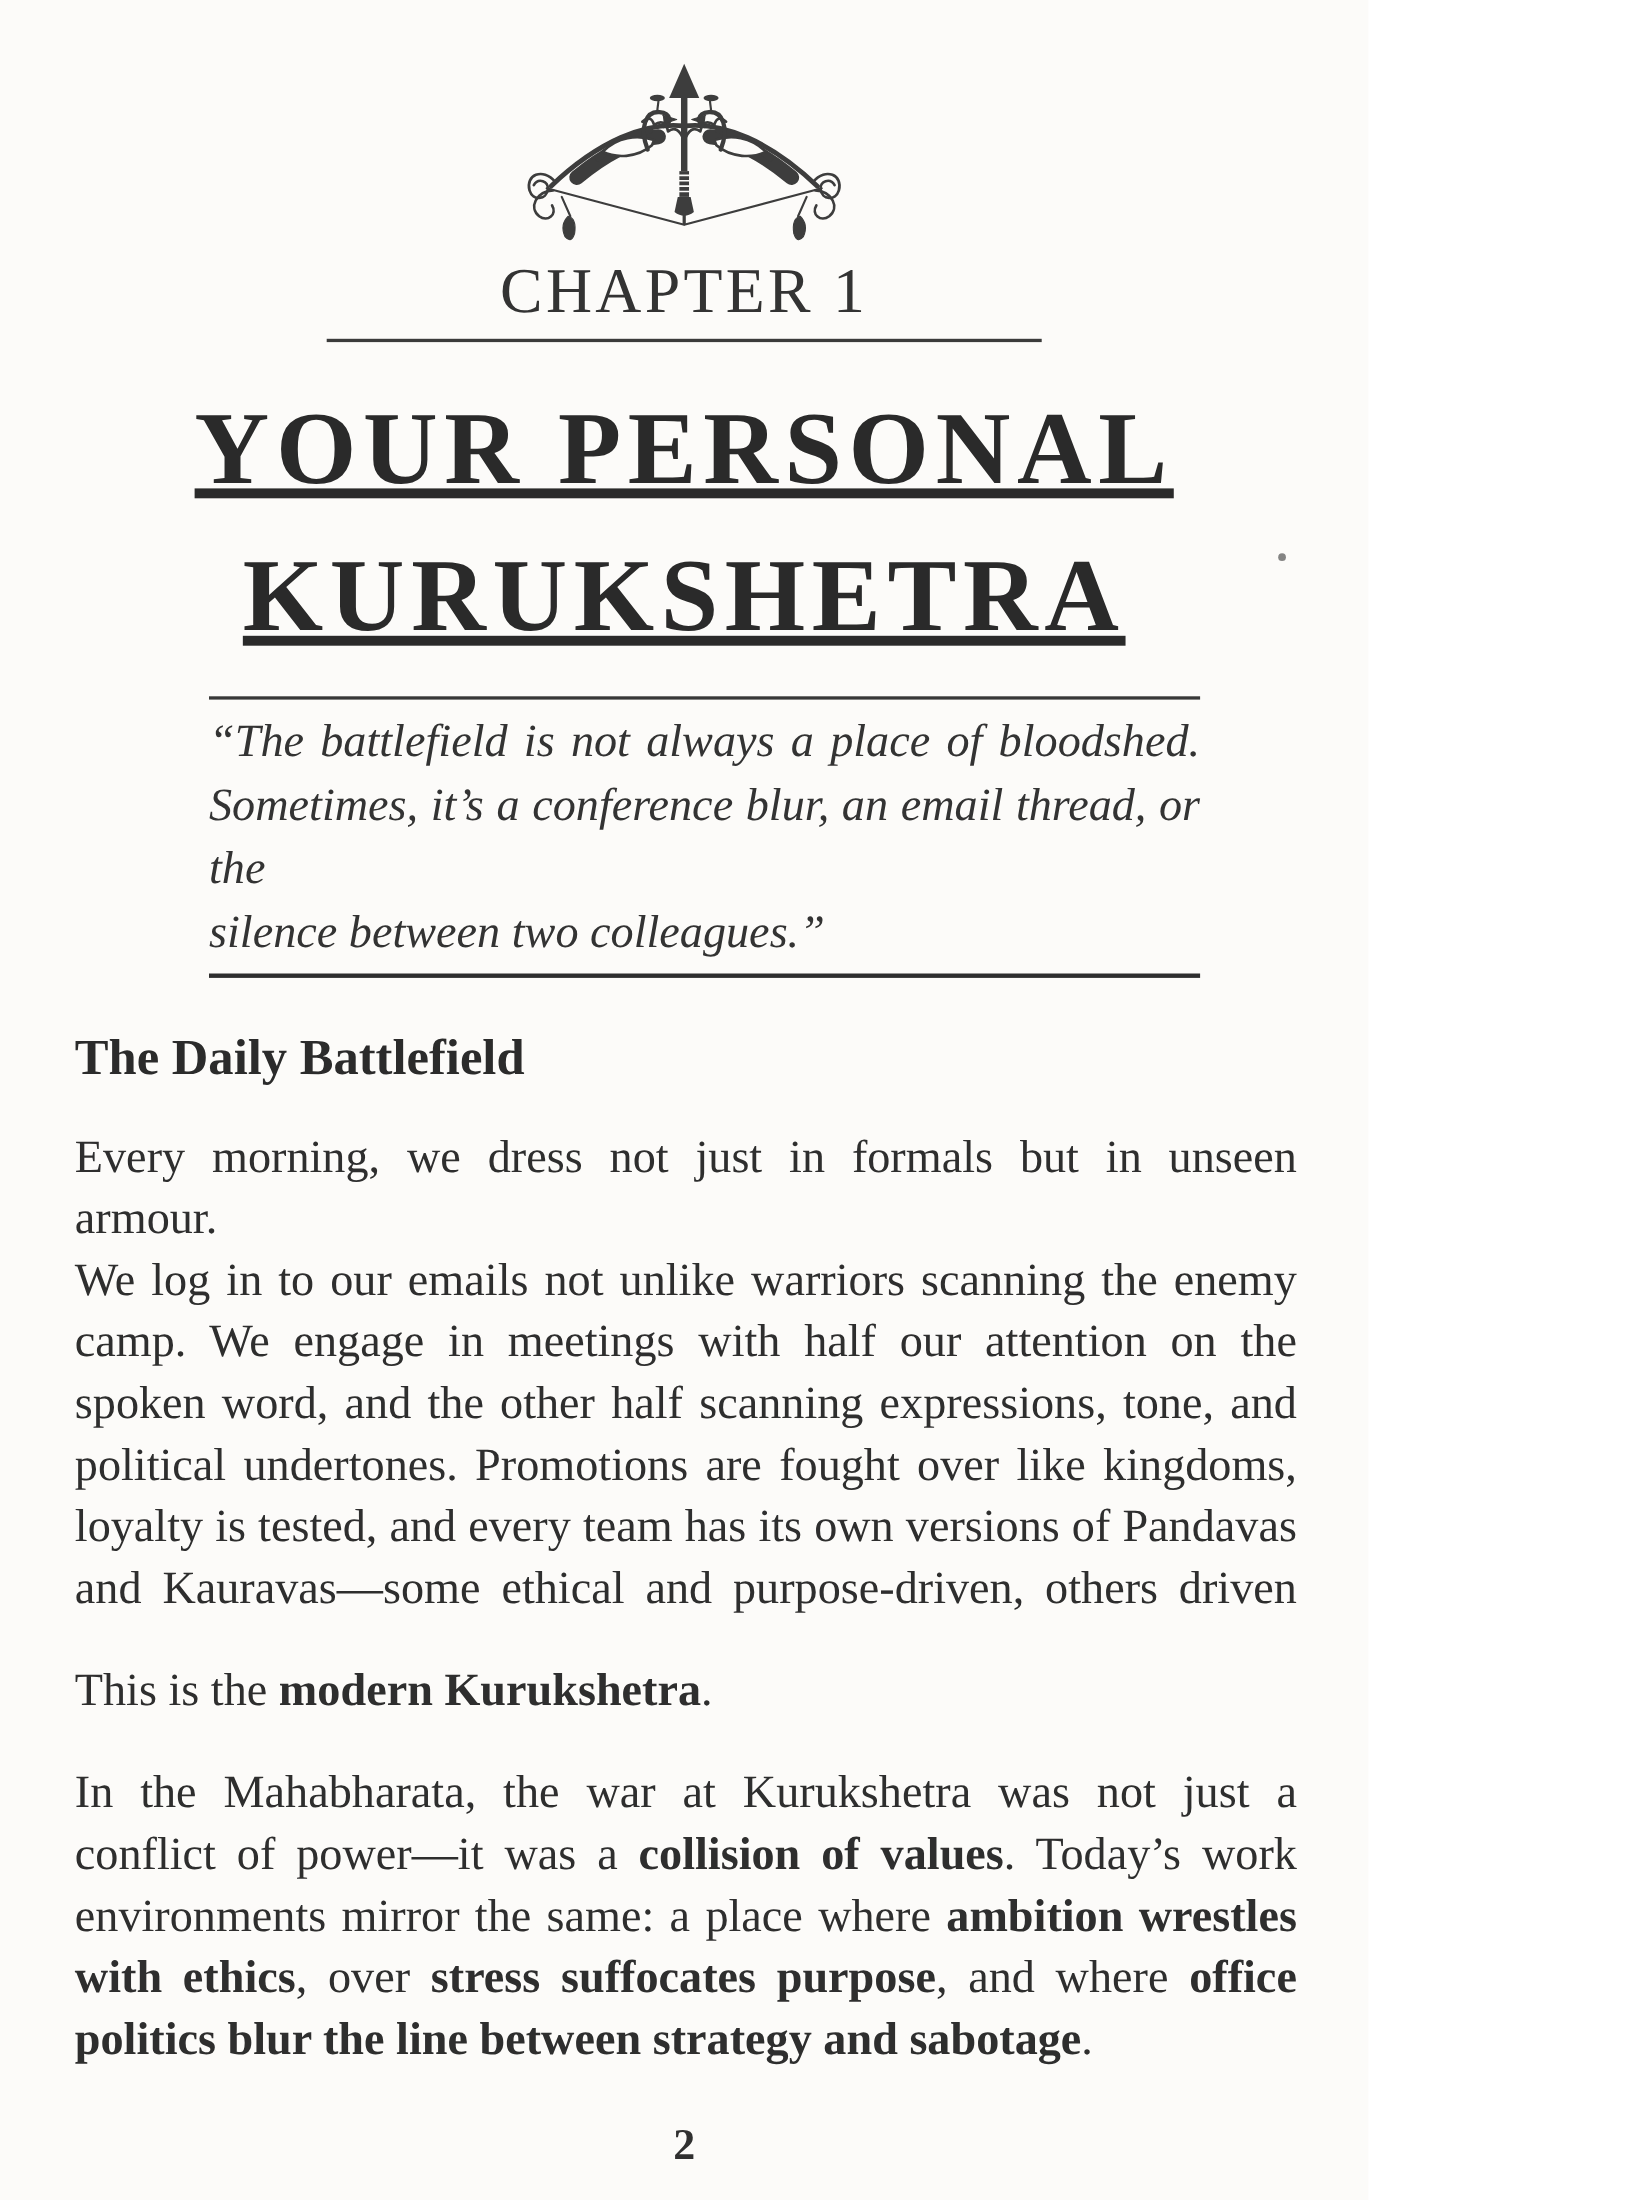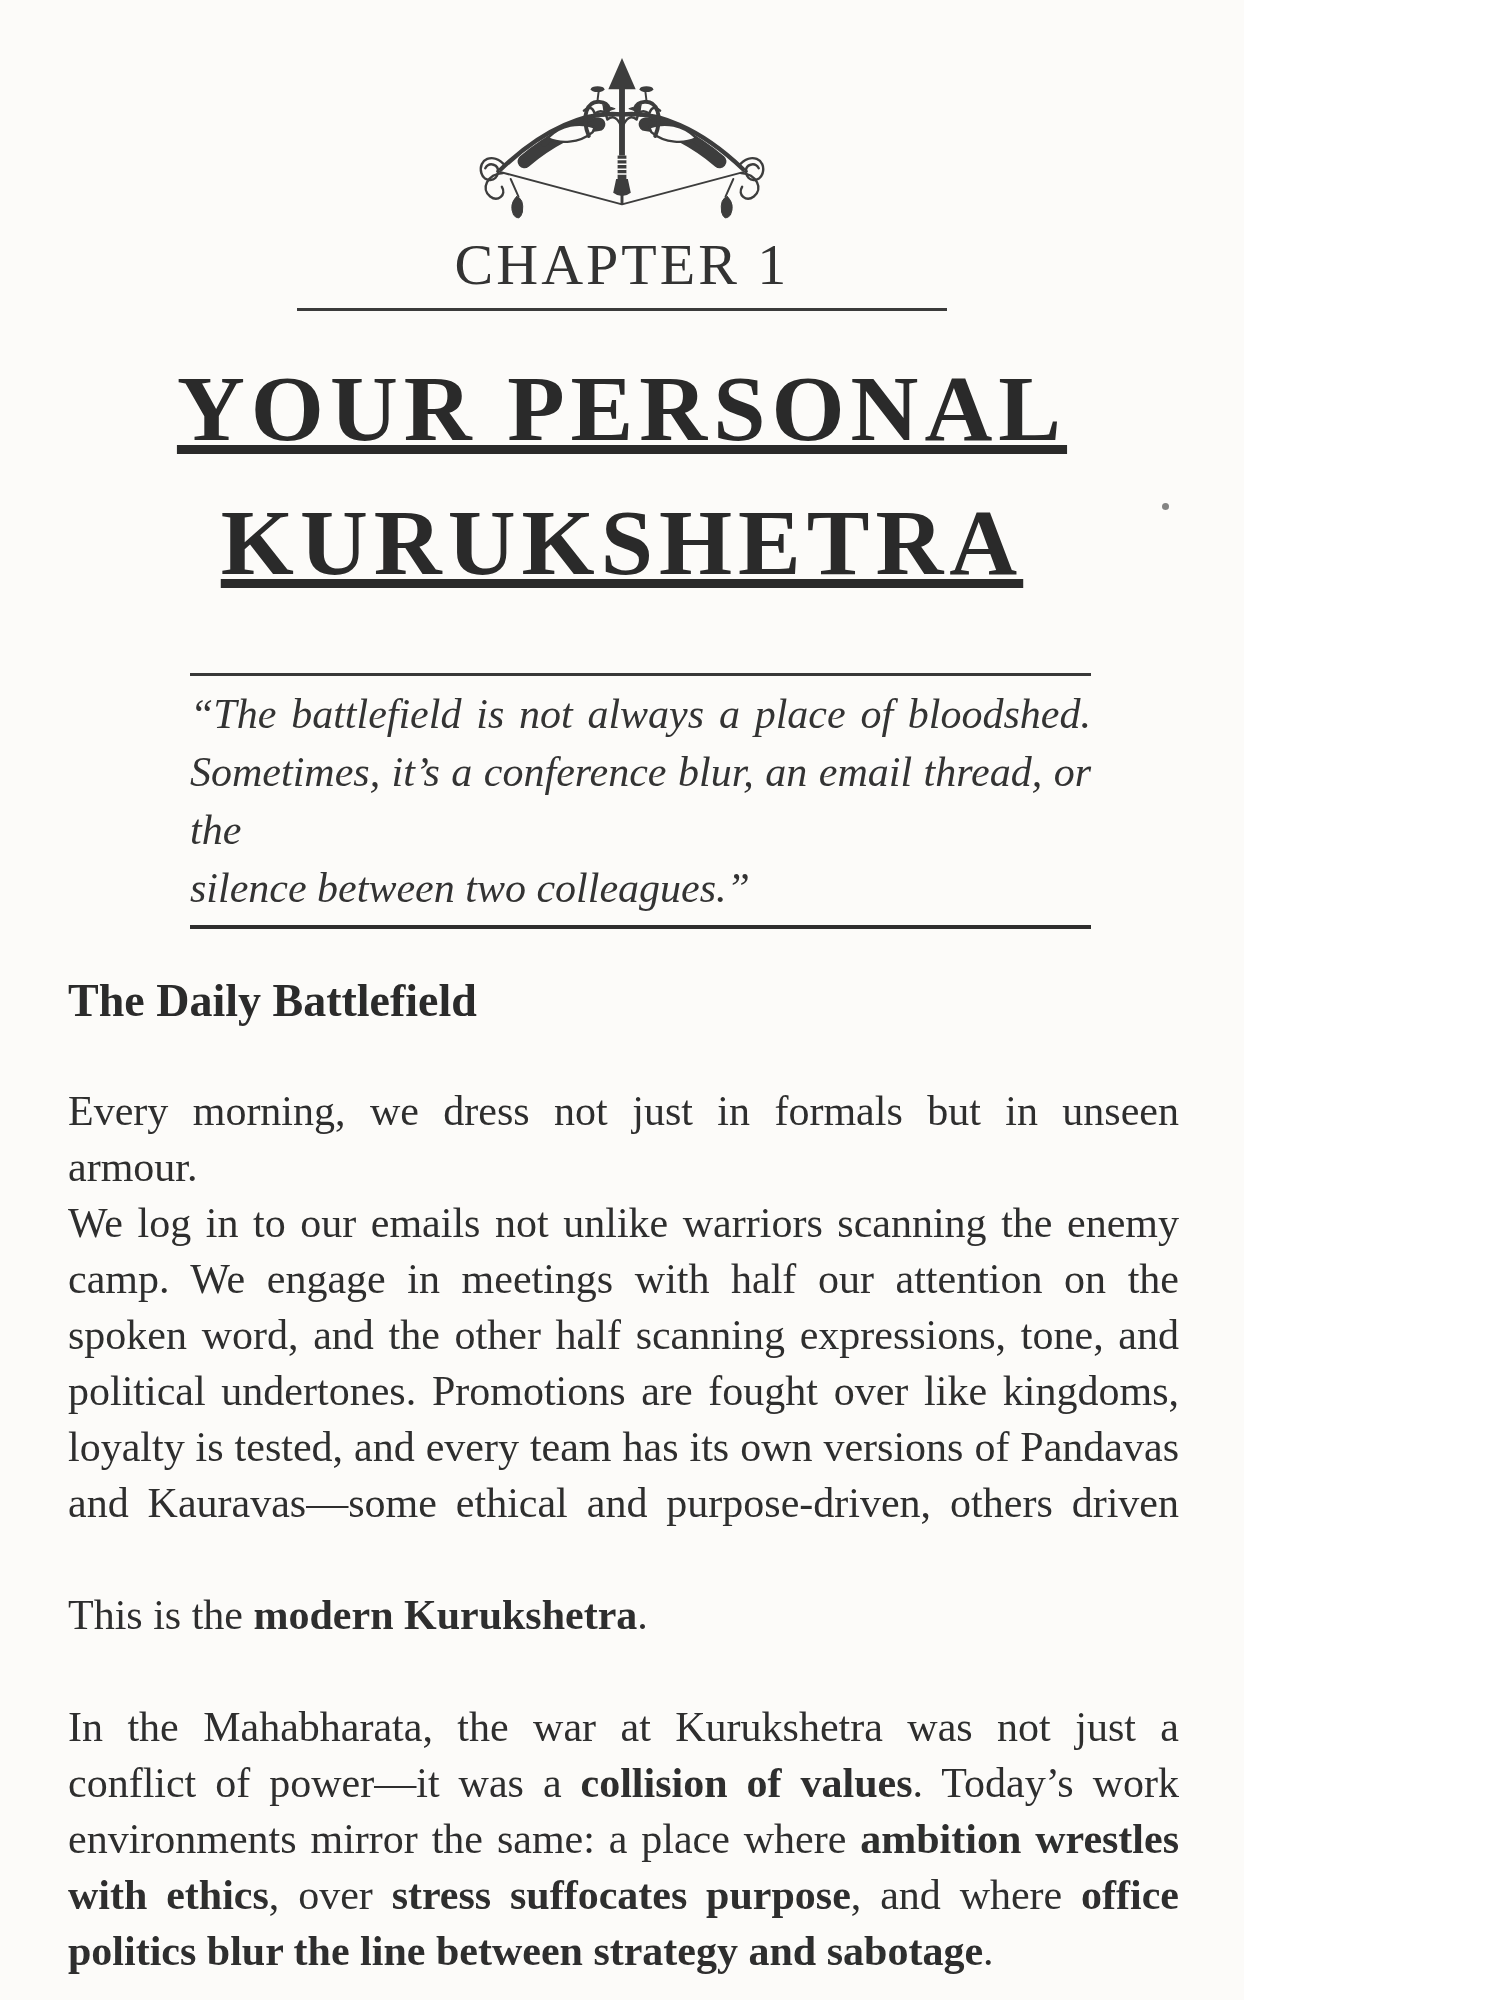--- a/index.html
+++ b/index.html
@@ -37,39 +37,39 @@
     text-align: center;
     font-size: 94px;
     line-height: 134px;
     font-weight: bold;
     letter-spacing: 6px;
     color: #2a2a2a;
   }
   .title .title-line { display: block; text-decoration: underline; }
   .content { padding: 0 65px 0 68px; }
   .quote {
-    margin: 64px 88px 0 122px;
+    margin: 24px 88px 0 122px;
     border-top: 3px solid #383838;
     border-bottom: 4px solid #2e2e2e;
     padding: 9px 0 8px;
   }
   .quote .jline {
     font-style: italic;
     font-size: 42px;
     line-height: 58px;
     color: #333;
   }
   .heading {
     margin: 46px 0 0;
     font-size: 46px;
     line-height: 52px;
     font-weight: bold;
     color: #2b2b2b;
   }
-  .para { margin-top: 56px; }
+  .para { margin-top: 37px; }
   .para .jline {
     font-size: 42px;
     line-height: 56px;
   }
   .jline {
     text-align: justify;
     text-align-last: justify;
   }
   .jline.jline-last { text-align-last: left; }
   .b { font-weight: bold; }

